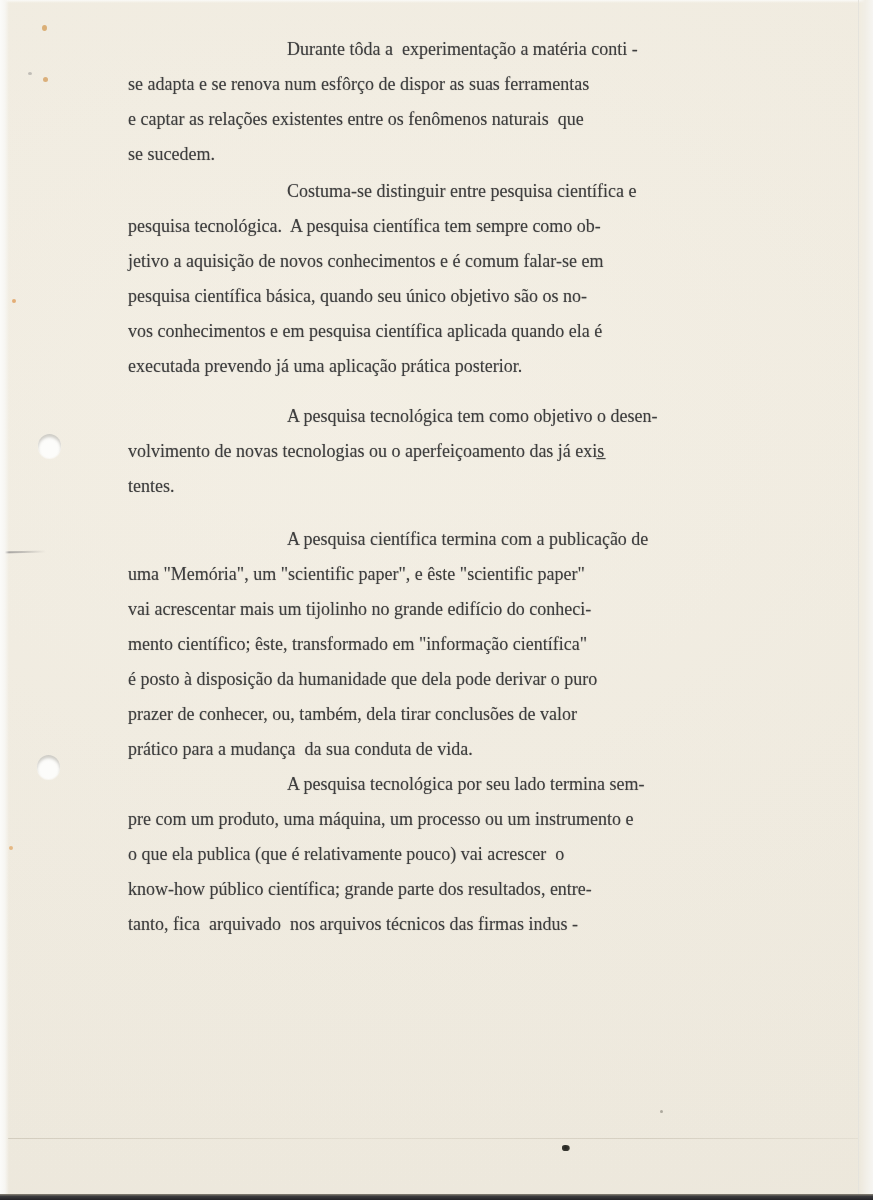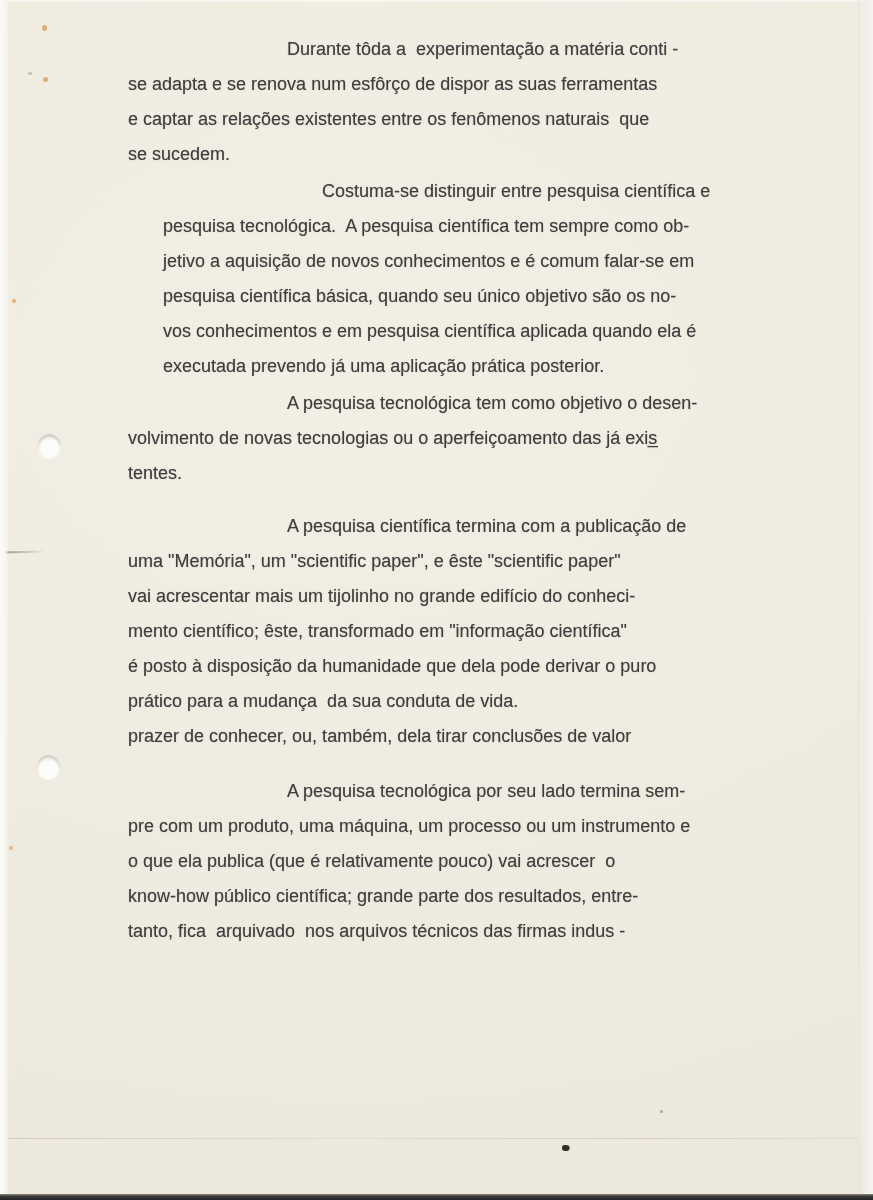--- a/index.html
+++ b/index.html
@@ -8,21 +8,21 @@
     background: #e8e8e8;
   }
   .scan {
     position: relative;
     width: 873px;
     height: 1200px;
     overflow: hidden;
     background:
       radial-gradient(ellipse 1200px 900px at 40% 35%, rgba(255,255,255,0.12), rgba(0,0,0,0.015)),
       linear-gradient(180deg, #f2ede1 0%, #f1ece0 55%, #f0ebdf 100%);
-    font-family: Liberation Sans, sans-serif;
+    font-family: Liberation Serif, serif;
   }
   
   .edge { position: absolute; z-index: 3; }
   .edge-left {
     left: 0; top: 0; bottom: 0; width: 9px;
     background: linear-gradient(90deg, #fbfbf9 0%, #f7f6f2 55%, rgba(241,236,224,0) 100%);
   }
   .edge-right {
     right: 0; top: 0; bottom: 0; width: 14px;
     background: linear-gradient(270deg, #f6f5f2 0%, #f1eee6 55%, rgba(241,236,224,0) 100%);
@@ -72,24 +72,24 @@
   .speck-gray-2   { left: 660px; top: 1110px; width: 3px; height: 3px; background: rgba(110,105,95,0.5); }
   
   .text-block {
     position: absolute; z-index: 1;
     top: 32px; left: 128px; right: 40px;
     color: #3e3e3e;
     font-size: 18px;
     text-shadow: 0 0 1px rgba(62,62,62,0.45);
   }
   .para { margin: 0; }
-  .para-2 { margin-top: 2px; margin-left: 35px; }
-  .para-3 { margin-top: 2px; }
+  .para-2 { margin-top: 2px; }
+  .para-3 { margin-top: 15px; }
   .para-4 { margin-top: 18px; }
-  .para-5 { margin-top: 20px; }
+  .para-5 { margin-top: 0; }
   .line {
     height: 35px;
     line-height: 35px;
     white-space: pre;
   }
   .line.indent { padding-left: 159px; }
 </style>
 </head>
 <body>
 
@@ -136,22 +136,22 @@
       <div class="line">volvimento de novas tecnologias ou o aperfeiçoamento das já exis̲</div>
       <div class="line">tentes.</div>
     </div>
 
     <div class="para para-4">
       <div class="line indent">A pesquisa científica termina com a publicação de</div>
       <div class="line">uma "Memória", um "scientific paper", e êste "scientific paper"</div>
       <div class="line">vai acrescentar mais um tijolinho no grande edifício do conheci-</div>
       <div class="line">mento científico; êste, transformado em "informação científica"</div>
       <div class="line">é posto à disposição da humanidade que dela pode derivar o puro</div>
+      <div class="line">prazer de conhecer, ou, também, dela tirar conclusões de valor</div>
       <div class="line">prático para a mudança  da sua conduta de vida.</div>
-      <div class="line">prazer de conhecer, ou, também, dela tirar conclusões de valor</div>
     </div>
 
     <div class="para para-5">
       <div class="line indent">A pesquisa tecnológica por seu lado termina sem-</div>
       <div class="line">pre com um produto, uma máquina, um processo ou um instrumento e</div>
       <div class="line">o que ela publica (que é relativamente pouco) vai acrescer  o</div>
       <div class="line">know-how público científica; grande parte dos resultados, entre-</div>
       <div class="line">tanto, fica  arquivado  nos arquivos técnicos das firmas indus -</div>
     </div>
 

